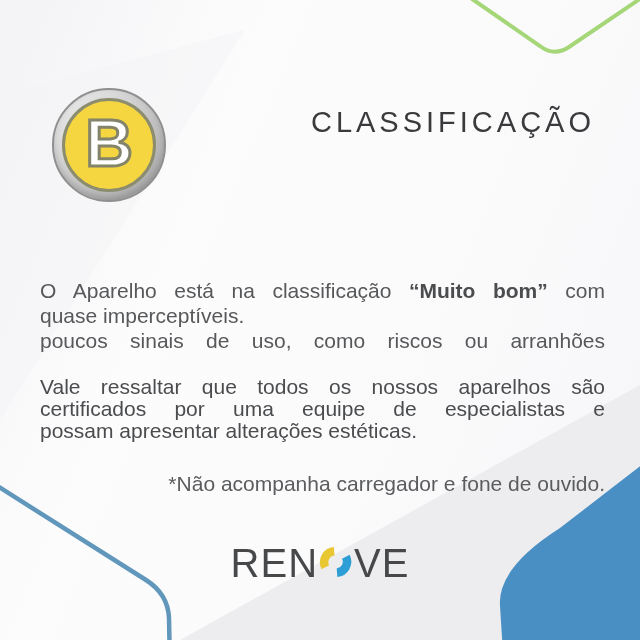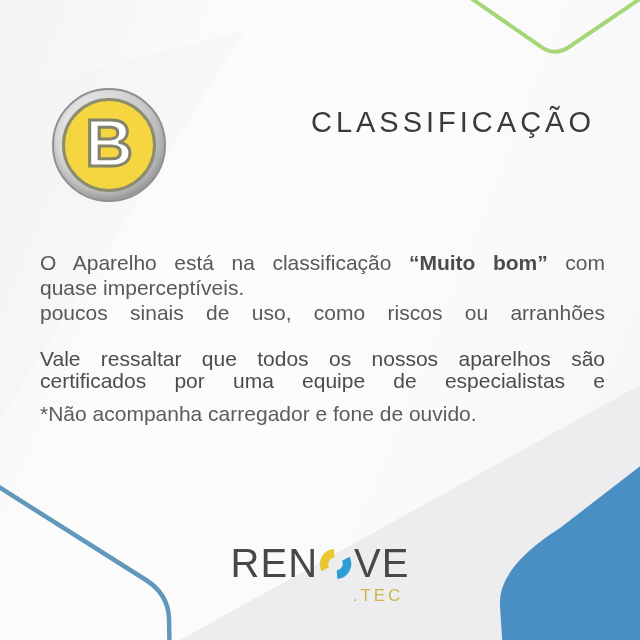--- a/index.html
+++ b/index.html
@@ -18,30 +18,30 @@
     -webkit-text-stroke:3px #84846a;padding-bottom:4px;}
 
   
   .header{position:absolute;top:106px;right:45px;text-align:center;}
   .kicker{font-size:29px;font-weight:300;color:#3a3a3c;letter-spacing:4px;}
   .title{font-size:56px;font-weight:700;color:#101010;letter-spacing:0px;
     -webkit-text-stroke:1.6px #101010;margin-top:1px;line-height:1;}
 
   
   .content{position:absolute;left:40px;top:250px;width:565px;color:#57585a;}
-  .para{font-size:21px;line-height:25px;}
+  .para{font-size:21px;line-height:25px;margin-top:28px;}
   .para.bold{font-weight:400;color:#4b4c4e;line-height:22px;margin-top:23px;}
   .jline{text-align:justify;text-align-last:justify;}
   .jline.last{text-align-last:left;}
   .seg-bold{font-weight:700;color:#4b4c4e;}
-  .footnote{margin-top:10px;font-size:21px;color:#5b5c5e;}
+  .footnote{margin-top:30px;font-size:21px;color:#5b5c5e;text-align:right;}
 
   
   .logo{position:absolute;top:543px;left:50%;transform:translateX(-50%);}
-  .logo-row{display:flex;align-items:center;font-size:40px;font-weight:400;
+  .logo-row{display:flex;font-size:40px;font-weight:400;
     color:#47484a;letter-spacing:1px;line-height:1;}
   .logo-o{display:inline-flex;margin:2px 1px 0 1px;}
   .logo-tec{text-align:right;font-size:17px;letter-spacing:3px;color:#cdb64b;
     margin-top:3px;padding-right:6px;}
 </style>
 </head>
 <body>
 
 <div class="canvas">
 
@@ -65,31 +65,31 @@
 
   <div class="content">
     <div class="para">
         <div class="jline"><span>O Aparelho está na classificação </span><span class="seg-bold">“Muito bom”</span><span> com</span></div>
         <div class="jline last"><span>quase imperceptíveis.</span></div>
         <div class="jline"><span>poucos sinais de uso, como riscos ou arranhões</span></div>
       </div>
     <div class="para bold">
         <div class="jline"><span>Vale ressaltar que todos os nossos aparelhos são</span></div>
         <div class="jline"><span>certificados por uma equipe de especialistas e</span></div>
+        <div class="jline last"><span>possam apresentar alterações estéticas.</span></div>
       </div>
     <div class="footnote">*Não acompanha carregador e fone de ouvido.</div>
   </div>
 
   <div class="logo">
     <div class="logo-row">
       <span>REN</span>
       <span class="logo-o">
         <svg width="34" height="34" viewBox="0 0 36 36">
           <path d="M7.2,23.5 A11.5,11.5 0 0 1 16.5,6.7" fill="none" stroke-width="9" stroke-linecap="butt" stroke="#e8c733"></path>
           <path d="M28.8,12.5 A11.5,11.5 0 0 1 19.5,29.3" fill="none" stroke-width="9" stroke-linecap="butt" stroke="#2d9fd6"></path>
         </svg>
       </span>
       <span>VE</span>
     </div>
-    <div class="logo-tec">.TEC</div>
   </div>
 
 </div>
 
 </body></html>

